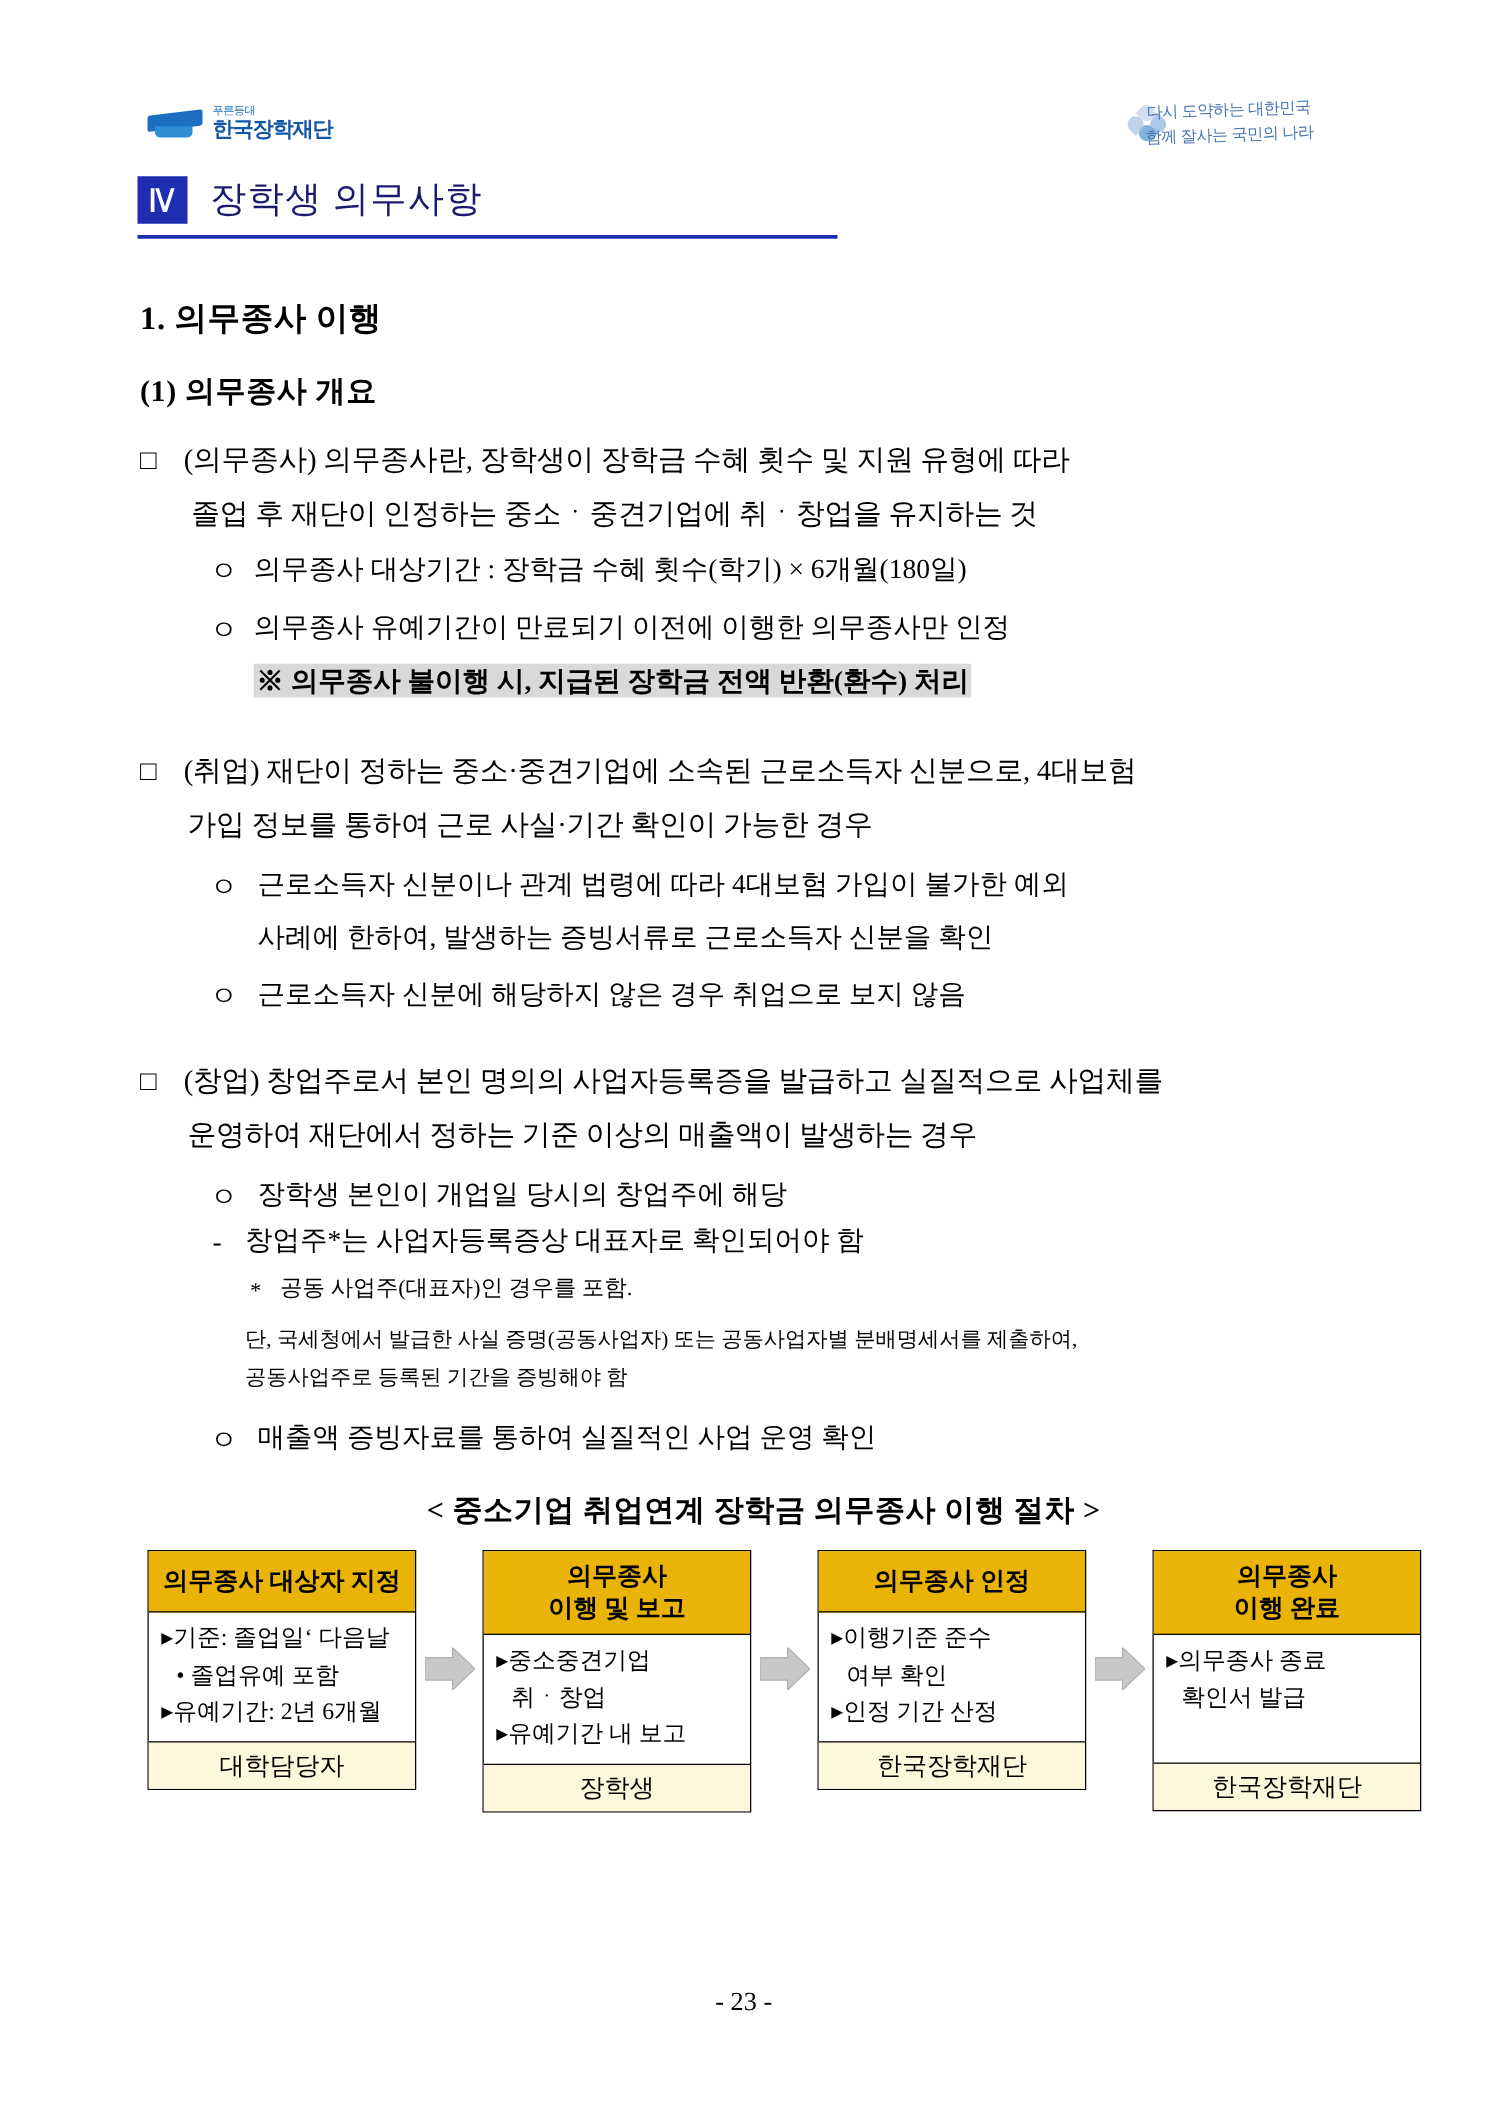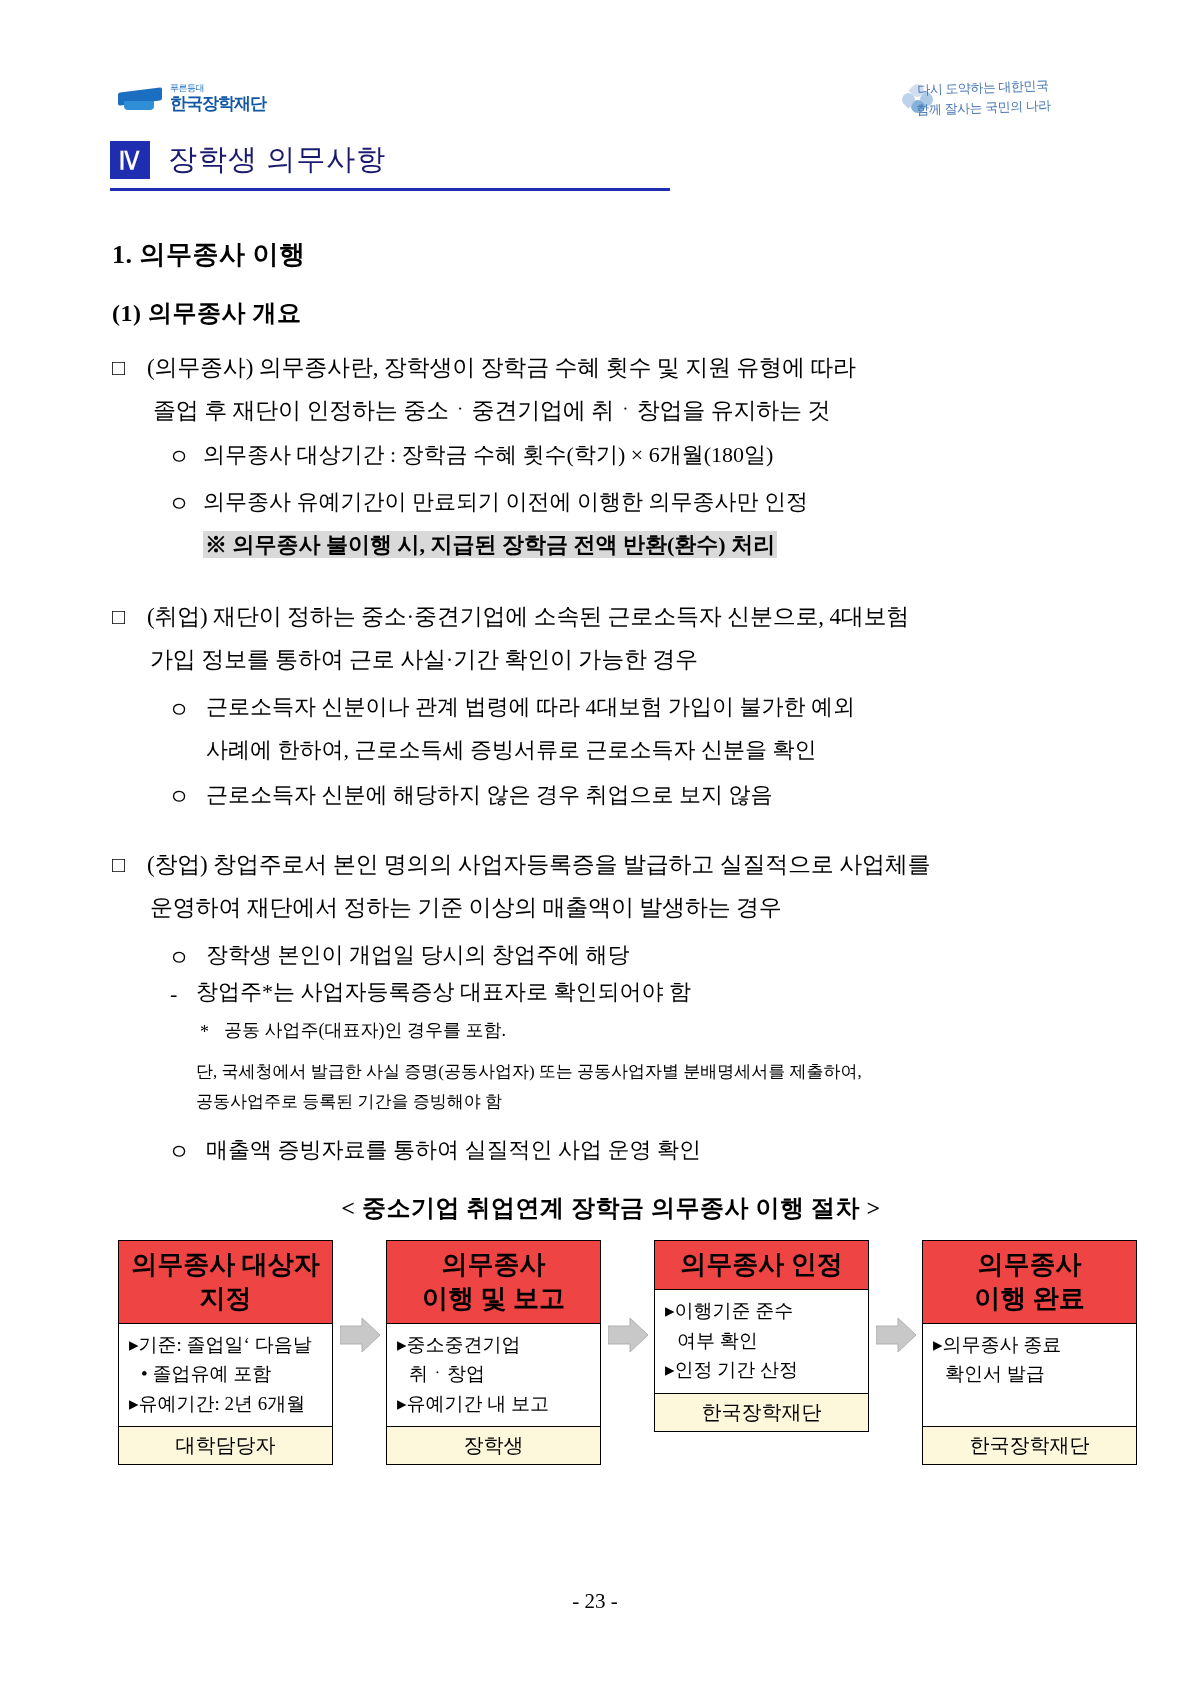--- a/index.html
+++ b/index.html
@@ -211,25 +211,25 @@
     height: 185px;
   }
   .fbox {
     position: absolute;
     width: 215px;
     border: 1.5px solid #000;
     background: #ffffff;
     box-sizing: border-box;
   }
   .fbox .fhead {
-    background: #ef4444;
+    background: #eab308;
     border-bottom: 1.5px solid #000;
     text-align: center;
     font-weight: bold;
-    font-size: 26px;
+    font-size: 20px;
     padding: 7px 4px;
     line-height: 1.3;
     min-height: 34px;
     display: flex;
     align-items: center;
     justify-content: center;
   }
   .fbox .fbody {
     padding: 8px 10px 6px 10px;
     font-size: 19px;
@@ -325,21 +325,21 @@
 
   <div class="sq" style="top:604px; left:112px;">□</div>
   <div class="block" style="top:599px; left:147px; width:920px;">
     <span class="bold">(취업)</span>
     <span>재단이 정하는 중소·중견기업에 소속된 근로소득자 신분으로, 4대보험</span>
   </div>
   <div class="block" style="top:642px; left:150px; width:920px;">가입 정보를 통하여 근로 사실·기간 확인이 가능한 경우</div>
 
   <div class="sub" style="top:693px; left:168px;">ㅇ</div>
   <div class="sub" style="top:690px; left:206px; width:880px;">근로소득자 신분이나 관계 법령에 따라 4대보험 가입이 불가한 예외</div>
-  <div class="sub" style="top:733px; left:206px; width:880px;">사례에 한하여, 근로소득세 증빙서류로 근로소득자 신분을 확인</div>
+  <div class="sub" style="top:733px; left:206px; width:880px;">사례에 한하여, 발생하는 증빙서류로 근로소득자 신분을 확인</div>
 
   <div class="sub" style="top:780px; left:168px;">ㅇ</div>
   <div class="sub" style="top:778px; left:206px; width:880px;">근로소득자 신분에 해당하지 않은 경우 취업으로 보지 않음</div>
 
   <div class="sq" style="top:852px; left:112px;">□</div>
   <div class="block" style="top:890px; left:150px; width:930px;">운영하여 재단에서 정하는 기준 이상의 매출액이 발생하는 경우</div>
   <div class="block" style="top:847px; left:147px; width:930px;">
     <span class="bold">(창업)</span>
     <span>창업주로서 본인 명의의 사업자등록증을 발급하고 실질적으로 사업체를</span>
   </div>

